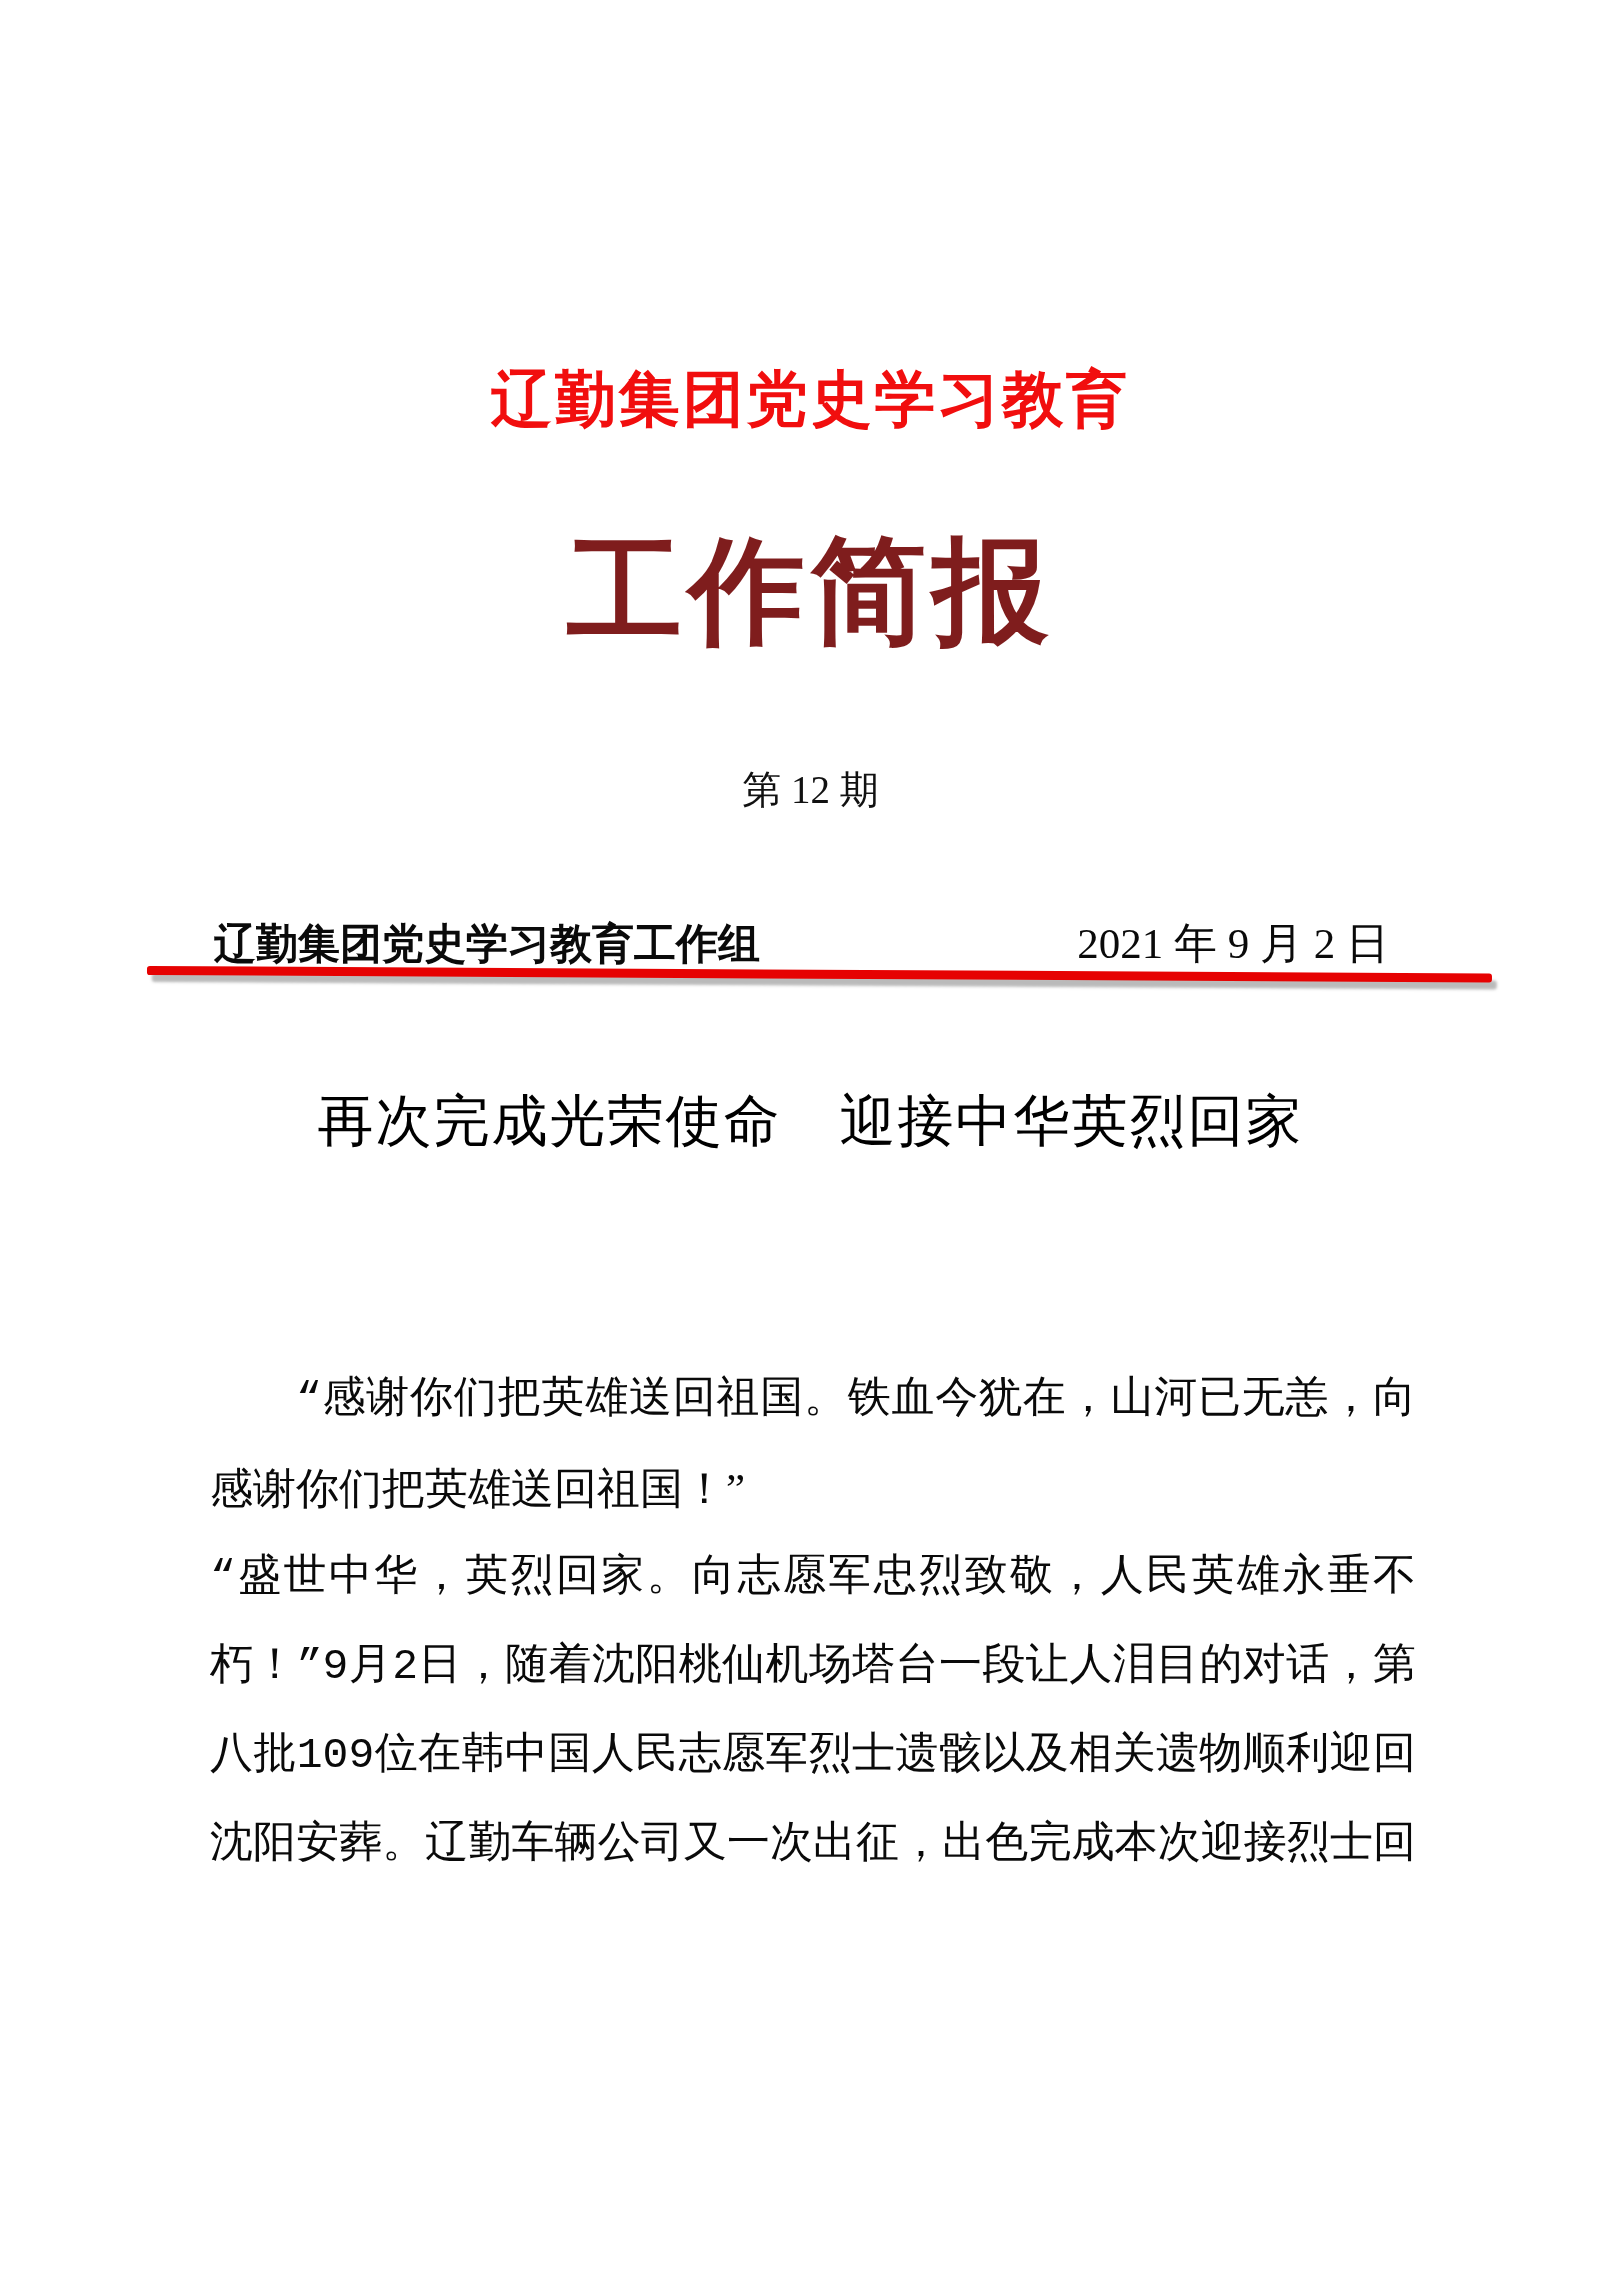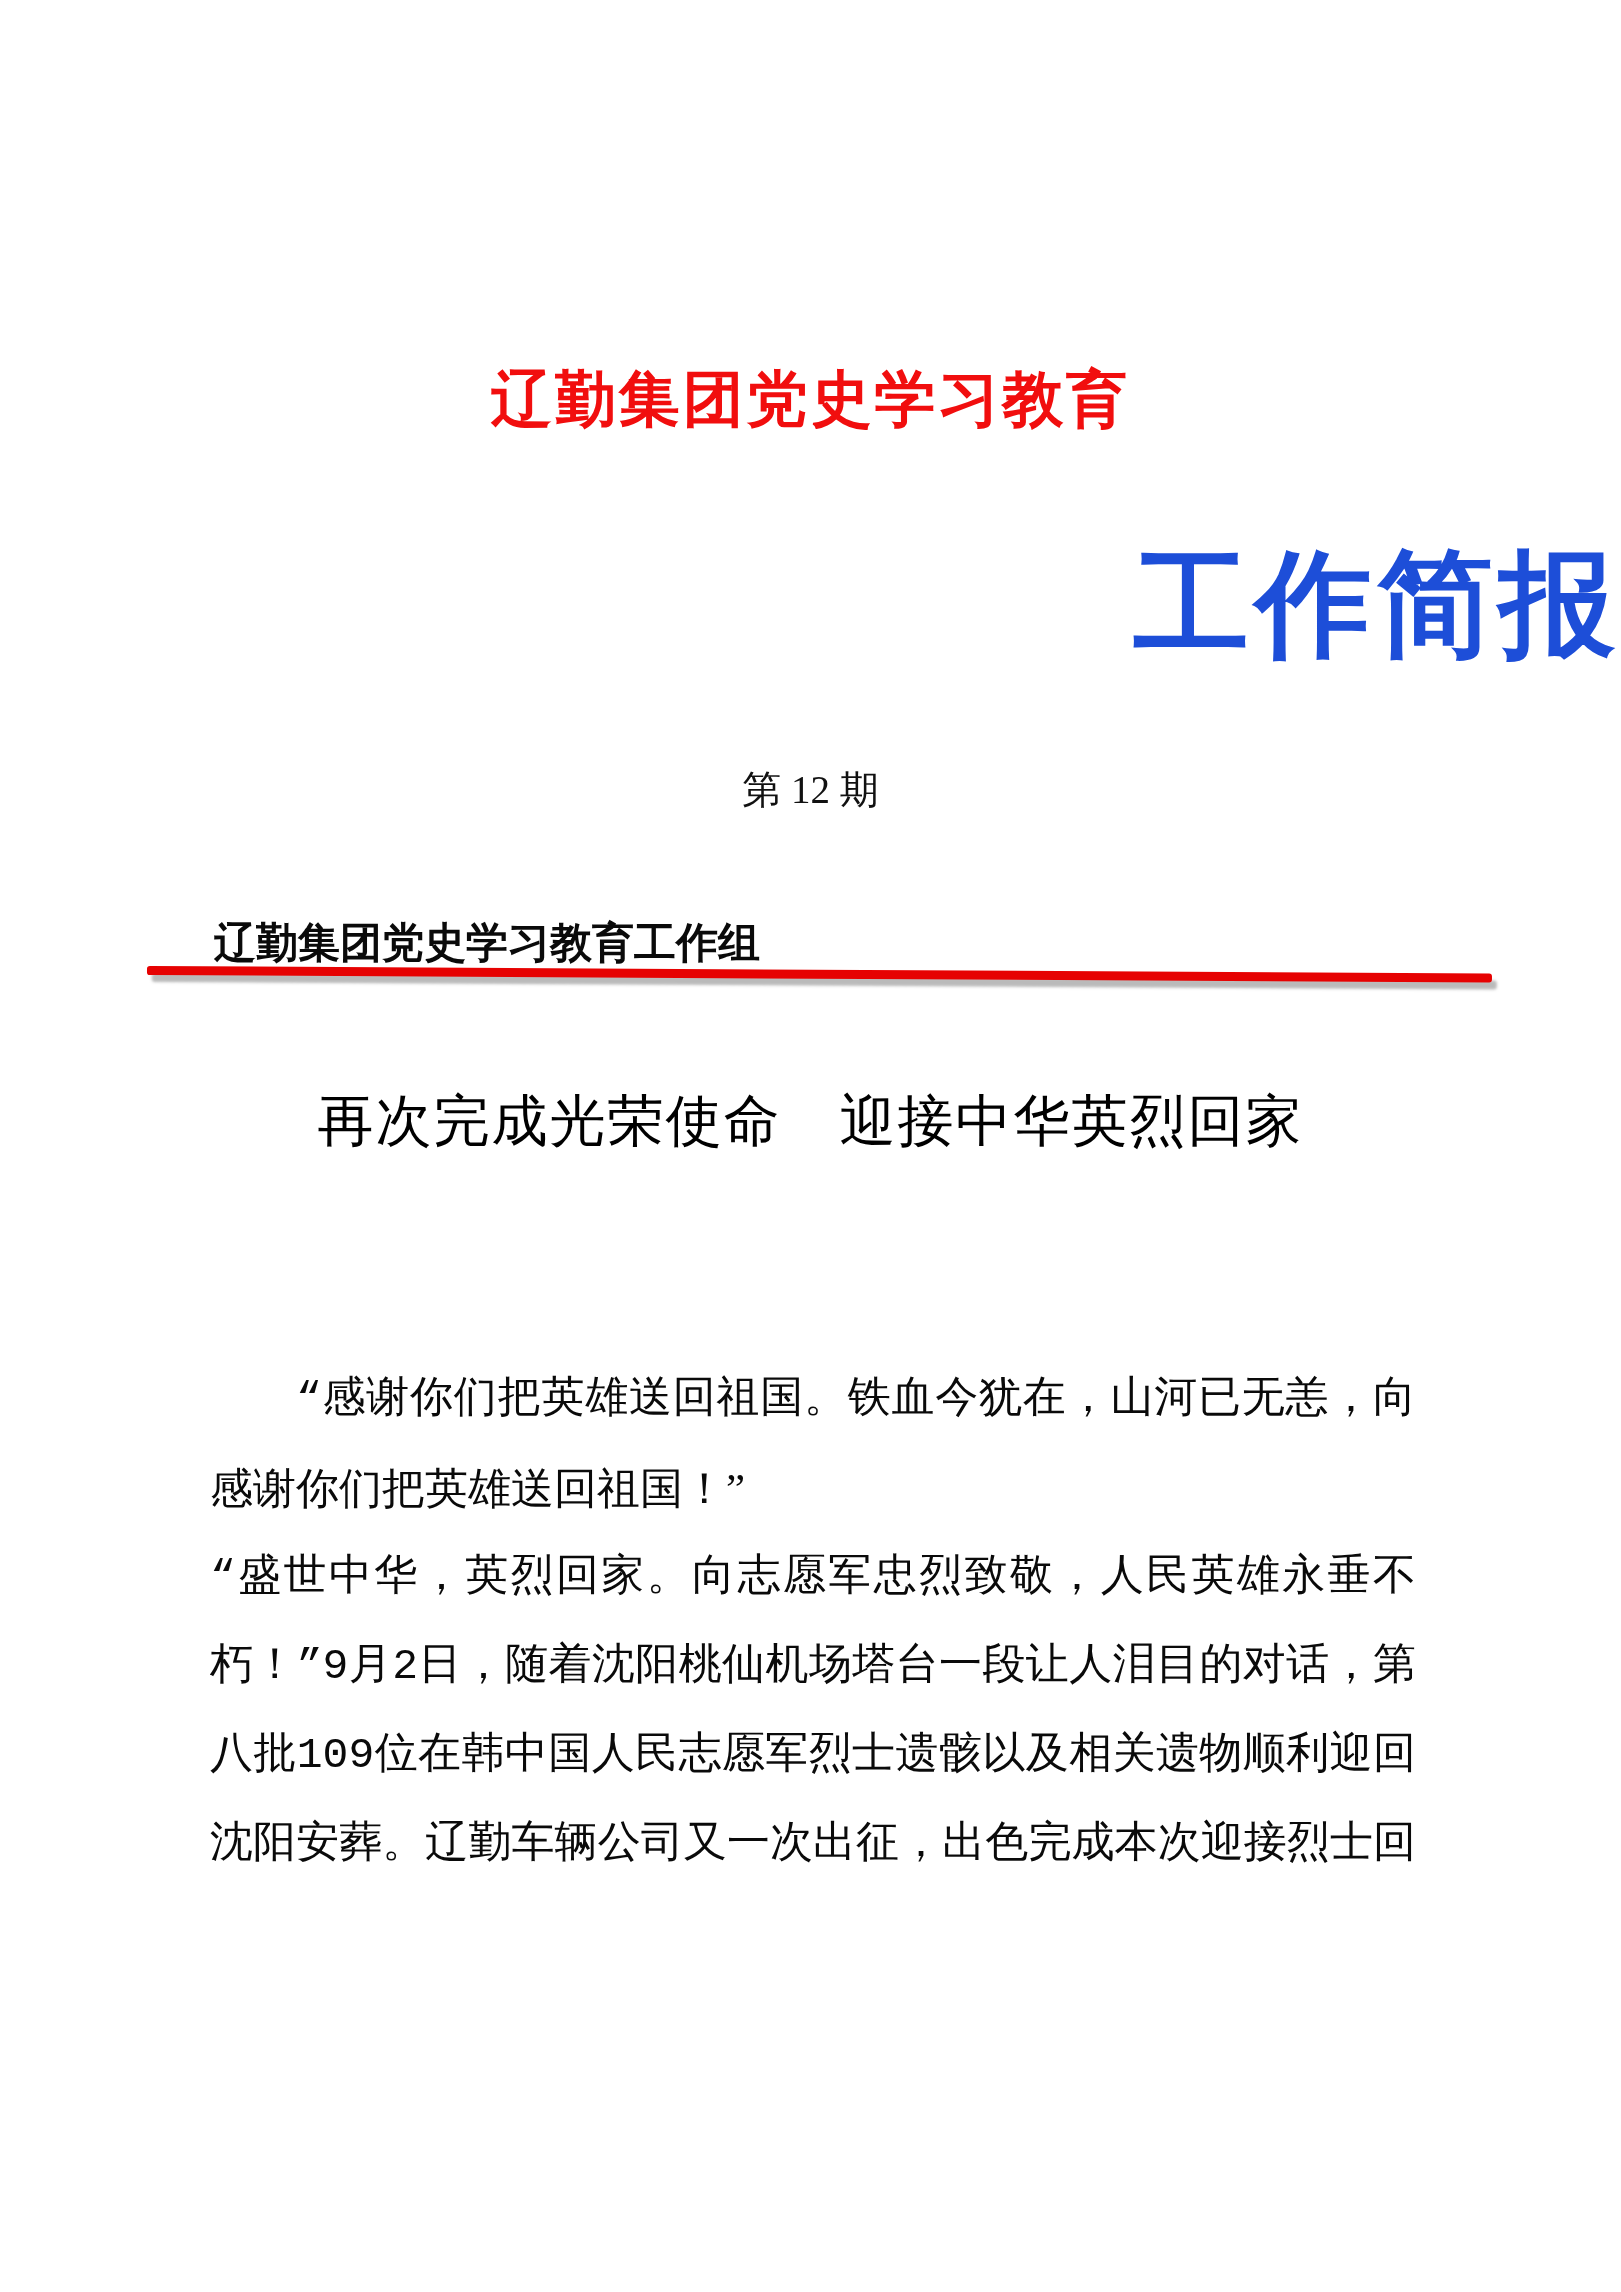--- a/index.html
+++ b/index.html
@@ -16,27 +16,26 @@
 
   .header-title{
     top:359px;
     font-size:61px;
     font-weight:bold;
     color:#f10e0e;
     letter-spacing:2.9px;
     white-space:pre;
   }
   .main-title{
-    top:527px;
+    top:514px;
     font-size:116px;
     font-weight:bold;
-    color:#1d4ed8;
+    color:#7f1d1d;
     letter-spacing:5.9px;
     white-space:pre;
-    text-align:right;
   }
   .issue-line{
     top:763px;
     font-size:39px;
     color:#111;
     white-space:pre;
   }
   .org-date-row{
     position:absolute;
     top:915px;left:214px;right:232px;
@@ -104,20 +103,21 @@
 <div class="page">
 
   <div class="centered header-title">辽勤集团党史学习教育</div>
 
   <div class="centered main-title">工作简报</div>
 
   <div class="centered issue-line">第 12 期</div>
 
   <div class="org-date-row">
     <span class="org-name">辽勤集团党史学习教育工作组</span>
+    <span class="issue-date">2021 年 9 月 2 日</span>
   </div>
 
   <div class="red-divider"></div>
 
   <div class="centered headline">再次完成光荣使命　迎接中华英烈回家</div>
 
   <div class="body-block">
     <div class="body-line fill indent">“感谢你们把英雄送回祖国。铁血今犹在，山河已无恙，向</div>
     <div class="body-line">感谢你们把英雄送回祖国！”</div>
     <div class="body-line fill">“盛世中华，英烈回家。向志愿军忠烈致敬，人民英雄永垂不</div>

